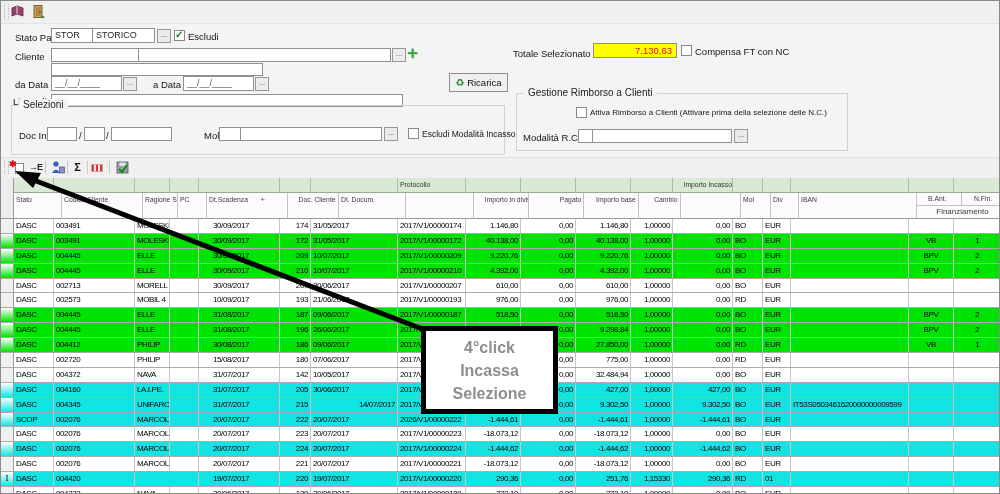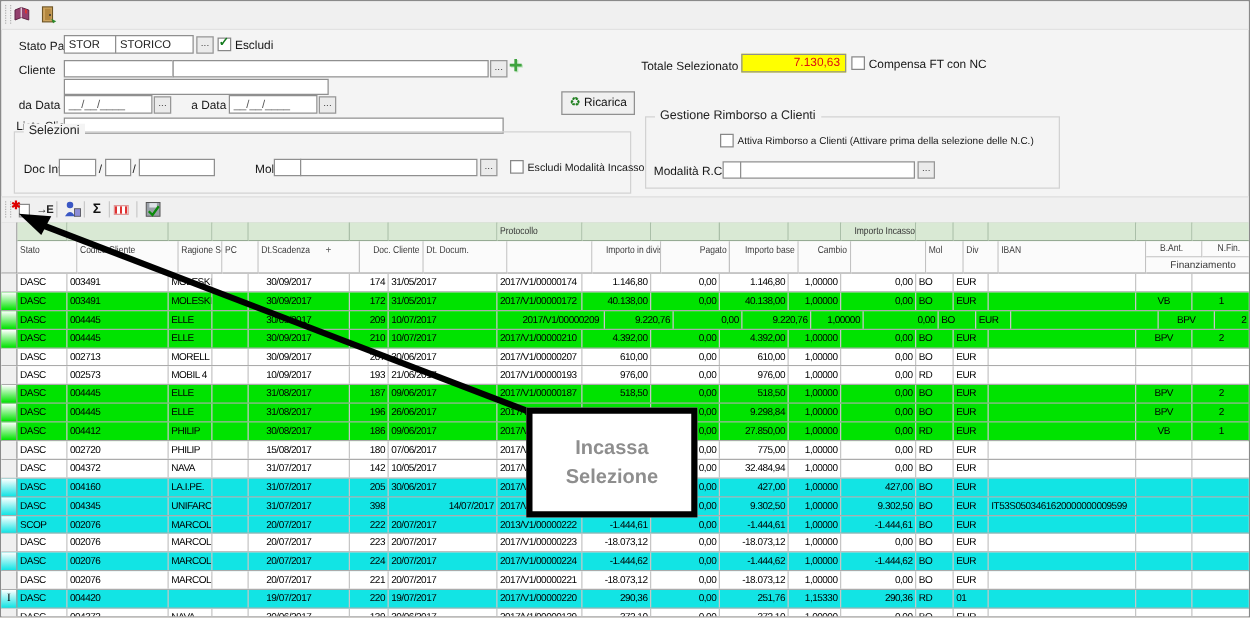--- a/index.html
+++ b/index.html
@@ -290,21 +290,21 @@
       </div>
       <div class="grow rw-g">
         <div class="ind"></div>
         <div class="gc" style="width: 40px;">DASC</div>
         <div class="gc" style="width: 81px;">004445</div>
         <div class="gc" style="width: 35px;">ELLE</div>
         <div class="gc" style="width: 29px;"></div>
         <div class="gc" style="width: 81px; padding-left: 14px;">30/09/2017</div>
         <div class="gc r" style="width: 31px;">209</div>
         <div class="gc" style="width: 87px;">10/07/2017</div>
-        <div class="gc" style="width: 68px; margin-left: 18px;">2017/V1/00000209</div>
+        <div class="gc" style="width: 68px;">2017/V1/00000209</div>
         <div class="gc r" style="width: 55px;">9.220,76</div>
         <div class="gc r" style="width: 55px;">0,00</div>
         <div class="gc r" style="width: 55px;">9.220,76</div>
         <div class="gc r" style="width: 42px;">1,00000</div>
         <div class="gc r" style="width: 60px;">0,00</div>
         <div class="gc" style="width: 30px;">BO</div>
         <div class="gc" style="width: 28px;">EUR</div>
         <div class="gc" style="width: 118px;"></div>
         <div class="gc c" style="width: 45px;">BPV</div>
         <div class="gc c" style="width: 47px;">2</div>
@@ -498,21 +498,21 @@
         <div class="gc c" style="width: 45px;"></div>
         <div class="gc c" style="width: 47px;"></div>
       </div>
       <div class="grow rw-c">
         <div class="ind"></div>
         <div class="gc" style="width: 40px;">DASC</div>
         <div class="gc" style="width: 81px;">004345</div>
         <div class="gc" style="width: 35px;">UNIFARC</div>
         <div class="gc" style="width: 29px;"></div>
         <div class="gc" style="width: 81px; padding-left: 14px;">31/07/2017</div>
-        <div class="gc r" style="width: 31px;">398</div>
+        <div class="gc r" style="width: 31px;">215</div>
         <div class="gc" style="width: 87px; text-align: right;">14/07/2017</div>
         <div class="gc" style="width: 68px;">2017/V1/00000215</div>
         <div class="gc r" style="width: 55px;">9.302,50</div>
         <div class="gc r" style="width: 55px;">0,00</div>
         <div class="gc r" style="width: 55px;">9.302,50</div>
         <div class="gc r" style="width: 42px;">1,00000</div>
         <div class="gc r" style="width: 60px;">9.302,50</div>
         <div class="gc" style="width: 30px;">BO</div>
         <div class="gc" style="width: 28px;">EUR</div>
         <div class="gc" style="width: 118px;">IT53S0503461620000000009599</div>
@@ -521,21 +521,21 @@
       </div>
       <div class="grow rw-c">
         <div class="ind"></div>
         <div class="gc" style="width: 40px;">SCOP</div>
         <div class="gc" style="width: 81px;">002076</div>
         <div class="gc" style="width: 35px;">MARCOLI</div>
         <div class="gc" style="width: 29px;"></div>
         <div class="gc" style="width: 81px; padding-left: 14px;">20/07/2017</div>
         <div class="gc r" style="width: 31px;">222</div>
         <div class="gc" style="width: 87px;">20/07/2017</div>
-        <div class="gc" style="width: 68px;">2013/V1/00000222</div>
+        <div class="gc" style="width: 68px;">2026/V1/00000222</div>
         <div class="gc r" style="width: 55px;">-1.444,61</div>
         <div class="gc r" style="width: 55px;">0,00</div>
         <div class="gc r" style="width: 55px;">-1.444,61</div>
         <div class="gc r" style="width: 42px;">1,00000</div>
         <div class="gc r" style="width: 60px;">-1.444,61</div>
         <div class="gc" style="width: 30px;">BO</div>
         <div class="gc" style="width: 28px;">EUR</div>
         <div class="gc" style="width: 118px;"></div>
         <div class="gc c" style="width: 45px;"></div>
         <div class="gc c" style="width: 47px;"></div>
@@ -645,17 +645,18 @@
         <div class="gc c" style="width: 45px;"></div>
         <div class="gc c" style="width: 47px;"></div>
       </div>
     </div>
 
   <svg class="annsvg">
     <line x1="30" y1="178" x2="424" y2="329" stroke="#000" stroke-width="5"></line>
     <polygon points="14,170 40,172 32,187" fill="#000"></polygon>
   </svg>
   <div class="annbox">
+    <span>4°click</span>
     <span>Incassa</span>
     <span>Selezione</span>
   </div>
 
 </div>
 
 </body></html>

